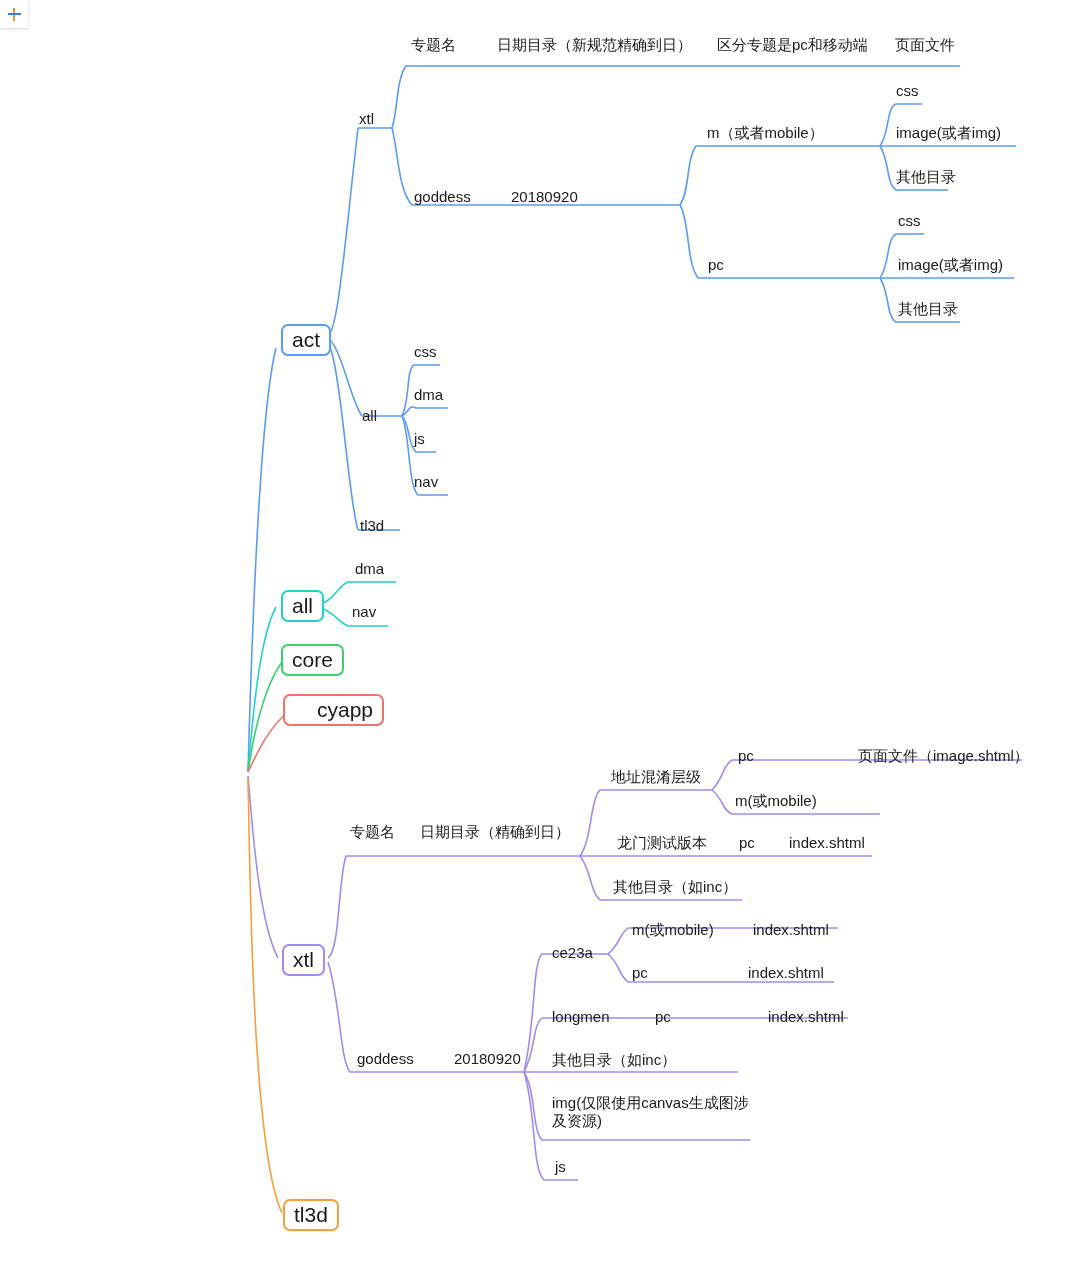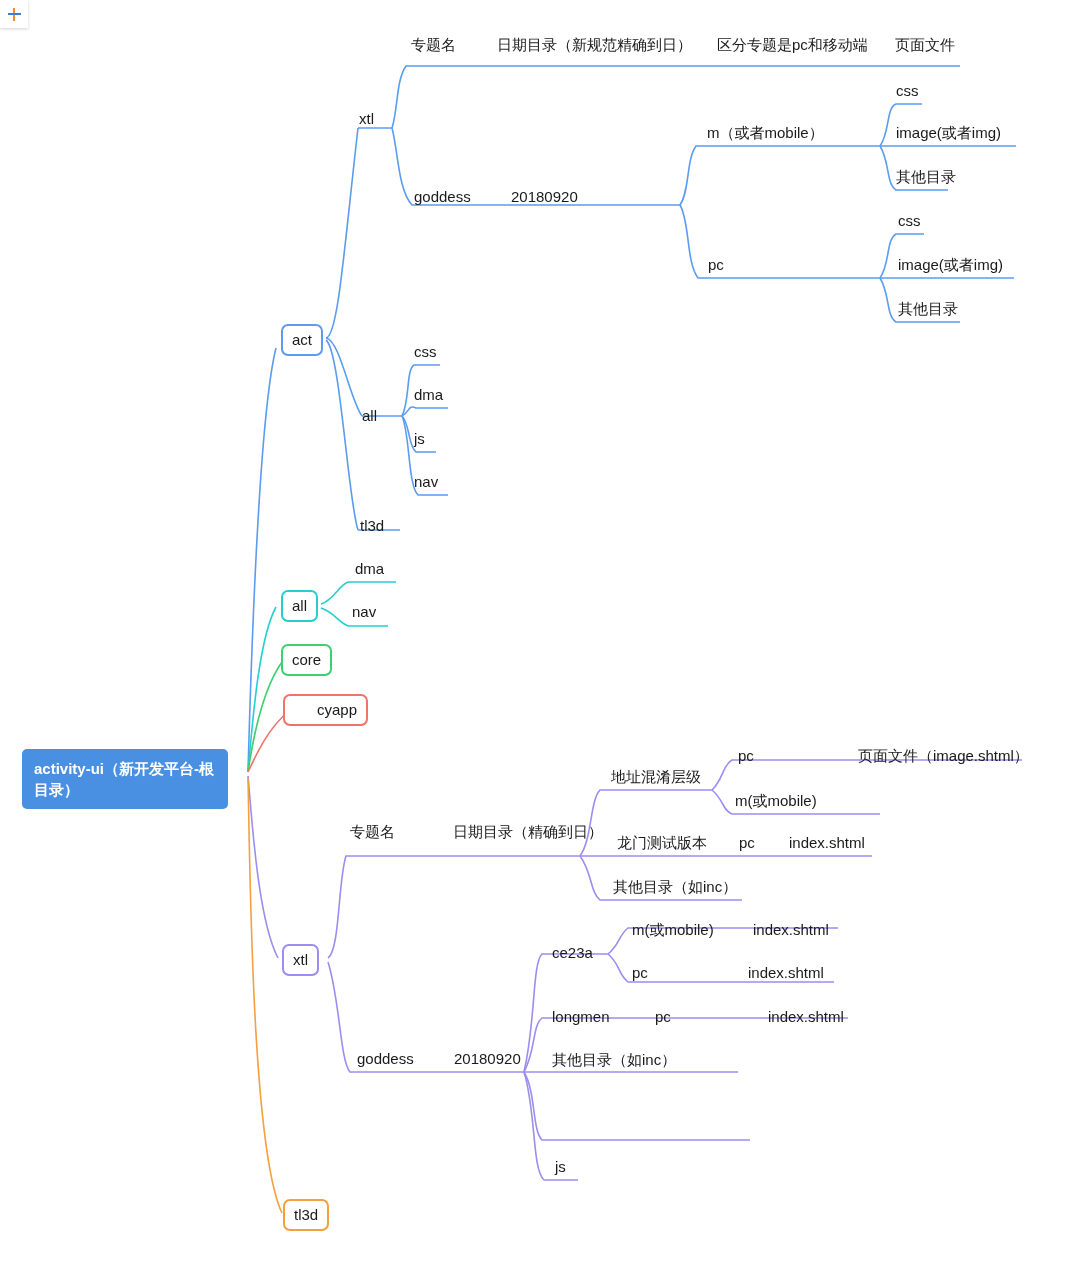--- a/index.html
+++ b/index.html
@@ -50,21 +50,21 @@
     line-height: 18px;
   }
   .node.plain {
     padding: 0;
   }
   .node.boxed {
     border: 2px solid #5b9bf0;
     border-radius: 7px;
     padding: 5px 9px;
     background: #ffffff;
-    font-size: 15px;
+    font-size: 21px;
   }
   .node.root {
     background: #4a90e2;
     color: #ffffff;
     font-weight: bold;
     border-radius: 5px;
     padding: 9px 12px;
     font-size: 15px;
     line-height: 21px;
     white-space: normal;
@@ -158,21 +158,20 @@
       <span class="v"></span>
         <span class="h"></span>
     </span>
   </div>
 
   <div class="node plain" style="left:411px; top:36px;">专题名</div>
   <div class="node plain" style="left:497px; top:36px;">日期目录（新规范精确到日）</div>
   <div class="node plain" style="left:717px; top:36px;text-align:right;">区分专题是pc和移动端</div>
   <div class="node plain" style="left:895px; top:36px;">页面文件</div>
 
-  <div class="node root" style="left:22px; top:749px;">activity-ui（新开发平台-根目录）</div>
 
   <div class="node boxed" style="left:281px; top:324px;">act</div>
 
   <div class="node plain" style="left:359px; top:110px;">xtl</div>
   <div class="node plain" style="left:414px; top:188px;">goddess</div>
   <div class="node plain" style="left:511px; top:188px;">20180920</div>
 
   <div class="node plain" style="left:707px; top:124px;">m（或者mobile）</div>
   <div class="node plain" style="left:708px; top:256px;">pc</div>
 
@@ -196,21 +195,21 @@
   <div class="node plain" style="left:355px; top:560px;">dma</div>
   <div class="node plain" style="left:352px; top:603px;">nav</div>
 
   <div class="node boxed green" style="left:281px; top:644px;">core</div>
 
   <div class="node boxed red" style="left:283px; top:694px;padding-left:32px;">cyapp</div>
 
   <div class="node boxed purple" style="left:282px; top:944px;">xtl</div>
 
   <div class="node plain" style="left:350px; top:823px;">专题名</div>
-  <div class="node plain" style="left:453px; top:823px;">日期目录（精确到日）</div>
+  <div class="node plain" style="left:420px; top:823px;">日期目录（精确到日）</div>
 
   <div class="node plain" style="left:611px; top:768px;">地址混淆层级</div>
   <div class="node plain" style="left:738px; top:747px;">pc</div>
   <div class="node plain" style="left:858px; top:747px;">页面文件（image.shtml）</div>
   <div class="node plain" style="left:735px; top:792px;">m(或mobile)</div>
 
   <div class="node plain" style="left:617px; top:834px;">龙门测试版本</div>
   <div class="node plain" style="left:739px; top:834px;">pc</div>
   <div class="node plain" style="left:789px; top:834px;">index.shtml</div>
 
@@ -224,18 +223,19 @@
   <div class="node plain" style="left:753px; top:921px;">index.shtml</div>
   <div class="node plain" style="left:632px; top:964px;">pc</div>
   <div class="node plain" style="left:748px; top:964px;">index.shtml</div>
 
   <div class="node plain" style="left:552px; top:1008px;">longmen</div>
   <div class="node plain" style="left:655px; top:1008px;">pc</div>
   <div class="node plain" style="left:768px; top:1008px;">index.shtml</div>
 
   <div class="node plain" style="left:552px; top:1051px;">其他目录（如inc）</div>
 
+  <div class="node plain wrap" style="left:552px; top:1094px; width:200px;">img(仅限使用canvas生成图涉及资源)</div>
 
   <div class="node plain" style="left:555px; top:1158px;">js</div>
 
   <div class="node boxed orange" style="left:283px; top:1199px;">tl3d</div>
 
 </div>
 
 </body></html>

